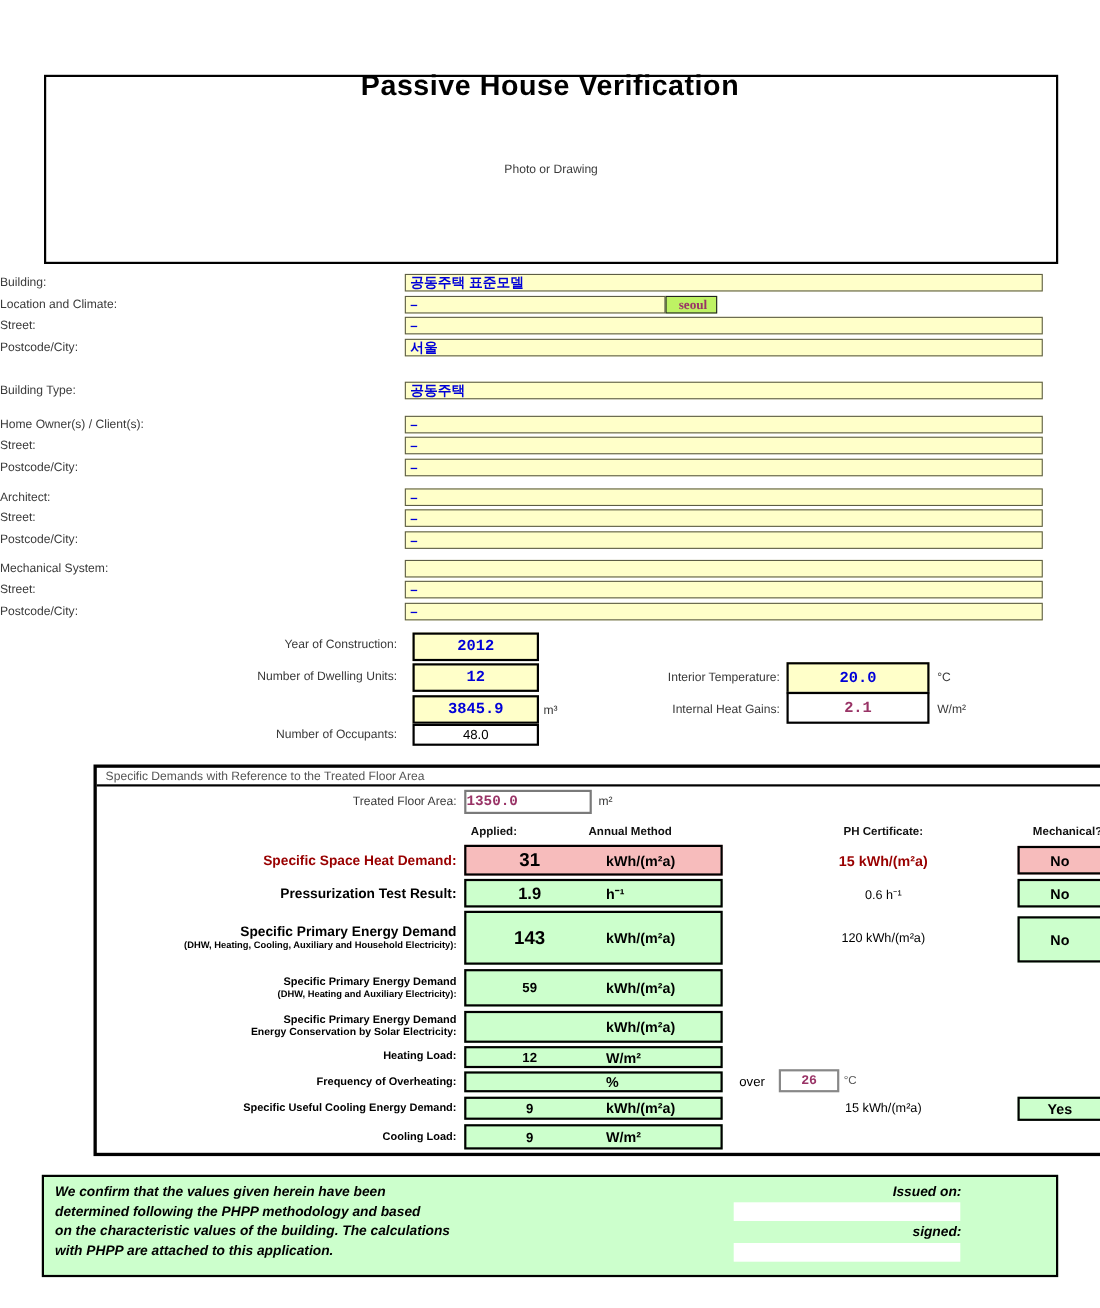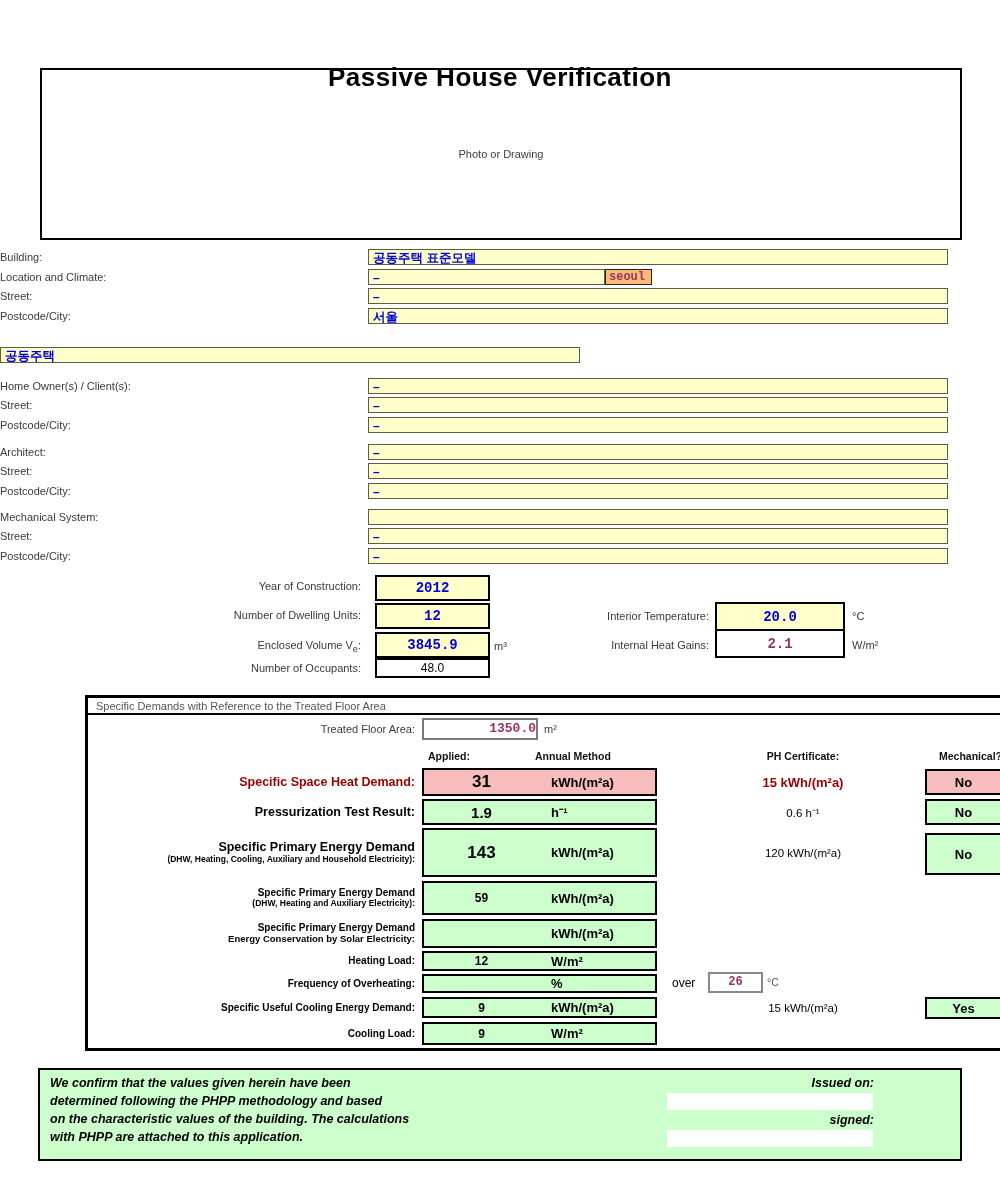--- a/index.html
+++ b/index.html
@@ -23,23 +23,23 @@
   
   .frow { position:absolute; left:0; width:962px; height:16px; display:flex; }
   .lbl { width:368px; text-align:left; padding-right:7px; font-size:11px;
          color:#3a3a3a; line-height:16px; white-space:nowrap; }
   .fld { width:580px; background:#FFFFC9; border:1px solid #5d5d45;
          padding-left:4px; line-height:14px; }
   .val-dash { color:#0000D8; font-weight:bold; font-size:12px; }
   .val-kr { color:#0000D8; font-weight:bold; font-size:12.5px; }
   .fld-split { width:580px; display:flex; }
   .fld-y { width:237px; background:#FFFFC9; border:1px solid #5d5d45; padding-left:4px; line-height:14px; }
-  .fld-climate { width:47px; background:#fdba74; border:1px solid #222;
-                 text-align:left; padding-left:3px; line-height:14px;
-                 font-family:Liberation Mono, monospace;
+  .fld-climate { width:47px; background:#bef264; border:1px solid #222;
+                 text-align:center; padding-left:3px; line-height:14px;
+                 font-family:Liberation Serif, serif;
                  font-weight:bold; font-size:12px; color:#993366; }
 
   
   .numlbl { font-size:11px; color:#3a3a3a; text-align:right; white-space:nowrap; }
   .numbox { border:2px solid #000; background:#FFFFC9; text-align:center;
             font-family:"Liberation Mono","DejaVu Sans Mono",monospace;
             font-weight:bold; font-size:14px; color:#0000D8;
             display:flex; align-items:center; justify-content:center; }
   .numbox.white { background:#fff; font-family:"Liberation Sans",sans-serif;
                   font-weight:normal; color:#000; font-size:12px; }
@@ -47,21 +47,21 @@
   .unit-sm { font-size:11px; color:#3a3a3a; }
 
   
   .demands { left:38px; top:695px; width:924px; height:356px; border:3px solid #000; background:#fff;margin-left:47px; }
   .band { position:absolute; left:0; top:0; width:100%; height:17px;
           border-bottom:2px solid #000; font-size:11px; color:#555;
           line-height:16px; padding-left:8px; }
   .tfa-lbl { position:absolute; left:0; top:25px; width:327px; text-align:right;
              font-size:11px; color:#3a3a3a; }
   .tfa-box { position:absolute; left:334px; top:20px; width:116px; height:22px;
-             border:2px solid #7a7a7a; background:#fff; text-align:right;
+             border:2px solid #7a7a7a; background:#fff; text-align:left;
              font-family:"Liberation Mono","DejaVu Sans Mono",monospace;
              font-weight:bold; font-size:13px; color:#993366; line-height:18px; }
   .colhead { position:absolute; font-size:10.5px; font-weight:bold; color:#111; white-space:nowrap; }
 
   .rlabel { position:absolute; left:0; width:327px; display:flex; flex-direction:column;
             justify-content:center; align-items:flex-end; text-align:right; line-height:1.15; }
   .rlabel .main { font-weight:bold; font-size:12.5px; }
   .rlabel .main.red { color:#990000; }
   .rlabel .main.sm { font-size:10px; }
   .rlabel .sub { font-weight:bold; font-size:8.5px; }
@@ -125,20 +125,21 @@
     <div class="lbl">Street:</div>
     <div class="fld"><span class="val-dash">–</span></div>
   </div>
   <div class="frow" style="top:308px">
     <div class="lbl">Postcode/City:</div>
     <div class="fld"><span class="val-kr">서울</span></div>
   </div>
   <div class="frow" style="top:327px">
   </div>
   <div class="frow" style="top:347px">
+    <div class="lbl">Building Type:</div>
     <div class="fld"><span class="val-kr">공동주택</span></div>
   </div>
 
   <div class="frow" style="top:378px">
     <div class="lbl">Home Owner(s) / Client(s):</div>
     <div class="fld"><span class="val-dash">–</span></div>
   </div>
   <div class="frow" style="top:397px">
     <div class="lbl">Street:</div>
     <div class="fld"><span class="val-dash">–</span></div>
@@ -173,21 +174,20 @@
     <div class="lbl">Postcode/City:</div>
     <div class="fld"><span class="val-dash">–</span></div>
   </div>
 
   <div class="abs numlbl" style="left:0;top:580px;width:368px;padding-right:7px">Year of Construction:</div>
   <div class="abs numbox" style="left:375px;top:575px;width:115px;height:26px">2012</div>
 
   <div class="abs numlbl" style="left:0;top:609px;width:368px;padding-right:7px">Number of Dwelling Units:</div>
   <div class="abs numbox" style="left:375px;top:603px;width:115px;height:26px">12</div>
 
-  <div class="abs numlbl" style="left:0;top:639px;width:368px;padding-right:7px"><span>Enclosed Volume V</span><sub>e</sub><span>:</span></div>
   <div class="abs numbox" style="left:375px;top:632px;width:115px;height:26px">3845.9</div>
   <div class="abs unit-sm" style="left:494px;top:640px">m³</div>
 
   <div class="abs numlbl" style="left:0;top:662px;width:368px;padding-right:7px">Number of Occupants:</div>
   <div class="abs numbox white" style="left:375px;top:658px;width:115px;height:20px">48.0</div>
 
   <div class="abs numlbl" style="left:500px;top:610px;width:213px;padding-right:4px">Interior Temperature:</div>
   <div class="abs numbox" style="left:715px;top:602px;width:130px;height:29px">20.0</div>
   <div class="abs unit-sm" style="left:852px;top:610px">°C</div>
 

